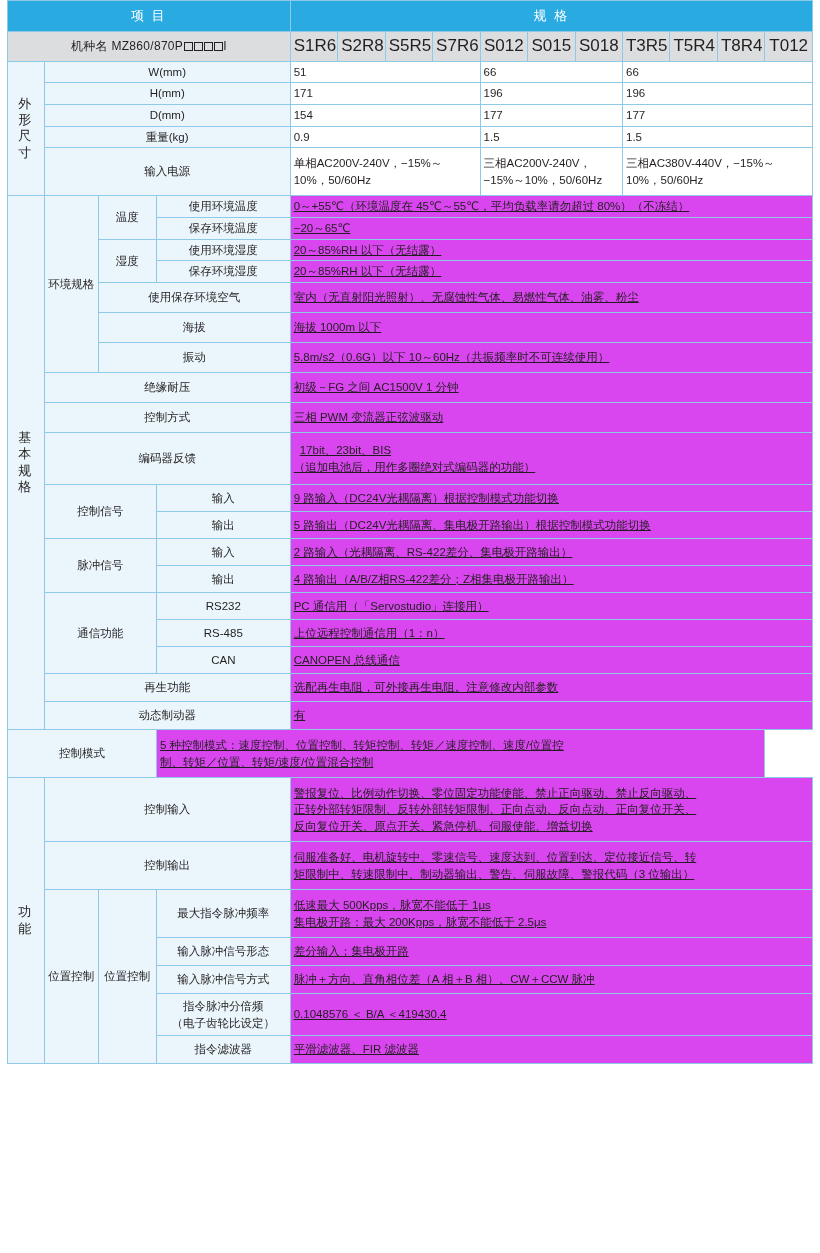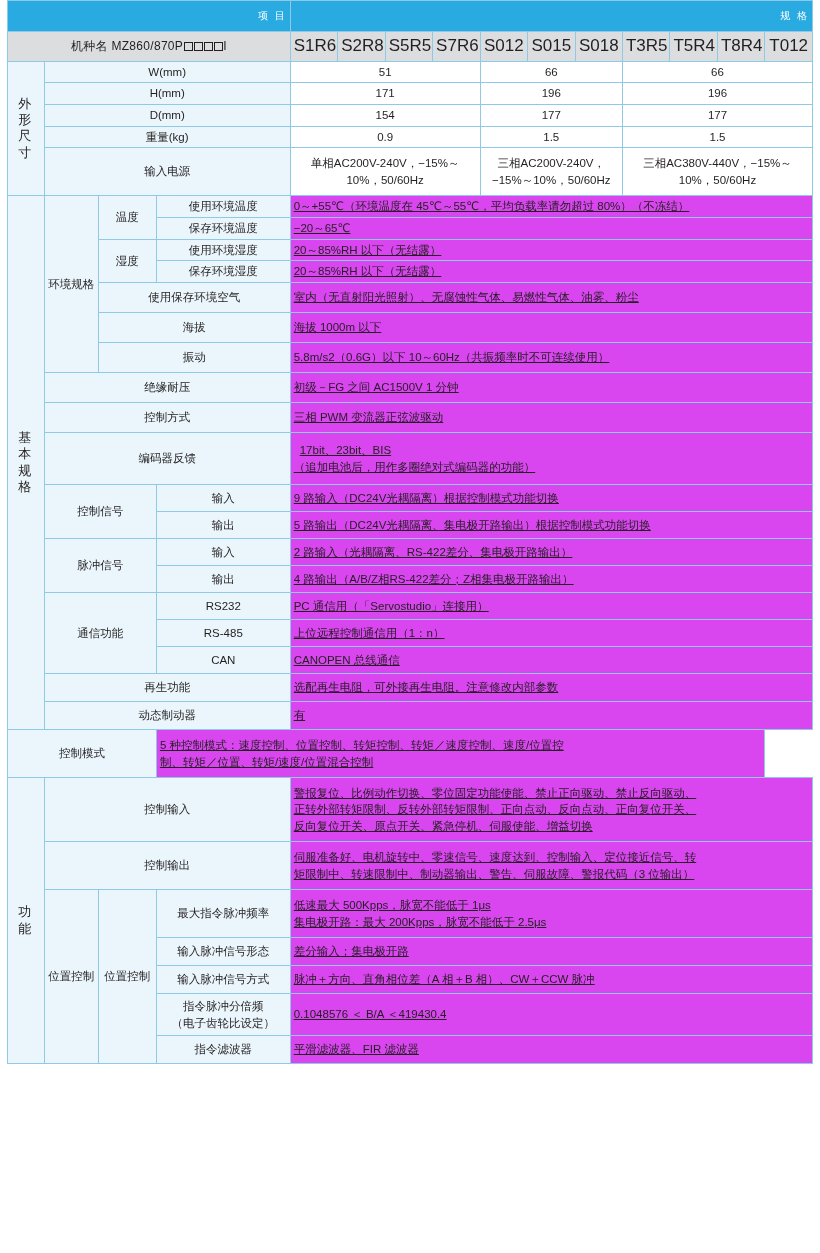--- a/index.html
+++ b/index.html
@@ -75,22 +75,22 @@
   table.spec td, table.spec th {
     border: 1px solid #8ec9e8;
     padding: 2px 3px;
     vertical-align: middle;
     line-height: 1.45;
     font-weight: normal;
   }
   .hdr {
     background: #29abe2;
     color: #ffffff;
-    text-align: right;
-    font-size: 10px;
+    text-align: center;
+    font-size: 13px;
     font-weight: bold;
     letter-spacing: 2px;
     height: 26px;
   }
   .model-row td {
     background: #dcdddf;
     text-align: center;
     font-size: 17px;
     height: 24px;
   }
@@ -124,21 +124,20 @@
     text-align: center;
     font-size: 11.5px;
   }
   .lbl-narrow {
     background: #eaf6fc;
     text-align: center;
     font-size: 11.5px;
   }
   .val {
     background: #ffffff;
-    text-align: center;
   }
   .val-l {
     background: #d946ef;
     text-align: left;
     padding-left: 8px;
     text-decoration: underline;
   }
 </style>
 </head>
 <body>
@@ -333,21 +332,21 @@
       <td class="lbl" colspan="3">控制输入</td>
       <td class="val-l" colspan="11">
         <div>警报复位、比例动作切换、零位固定功能使能、禁止正向驱动、禁止反向驱动、</div>
         <div>正转外部转矩限制、反转外部转矩限制、正向点动、反向点动、正向复位开关、</div>
         <div>反向复位开关、原点开关、紧急停机、伺服使能、增益切换</div>
       </td>
     </tr>
     <tr style="height:48px">
       <td class="lbl" colspan="3">控制输出</td>
       <td class="val-l" colspan="11">
-        <div>伺服准备好、电机旋转中、零速信号、速度达到、控制输入、定位接近信号、转</div>
+        <div>伺服准备好、电机旋转中、零速信号、速度达到、位置到达、定位接近信号、转</div>
         <div>矩限制中、转速限制中、制动器输出、警告、伺服故障、警报代码（3 位输出）</div>
       </td>
     </tr>
 
     <tr style="height:48px">
       <td class="lbl" rowspan="6">
         <span class="v">位置控制</span>
       </td>
       <td class="lbl-narrow" rowspan="6">
         <span class="v">位置控制</span>

